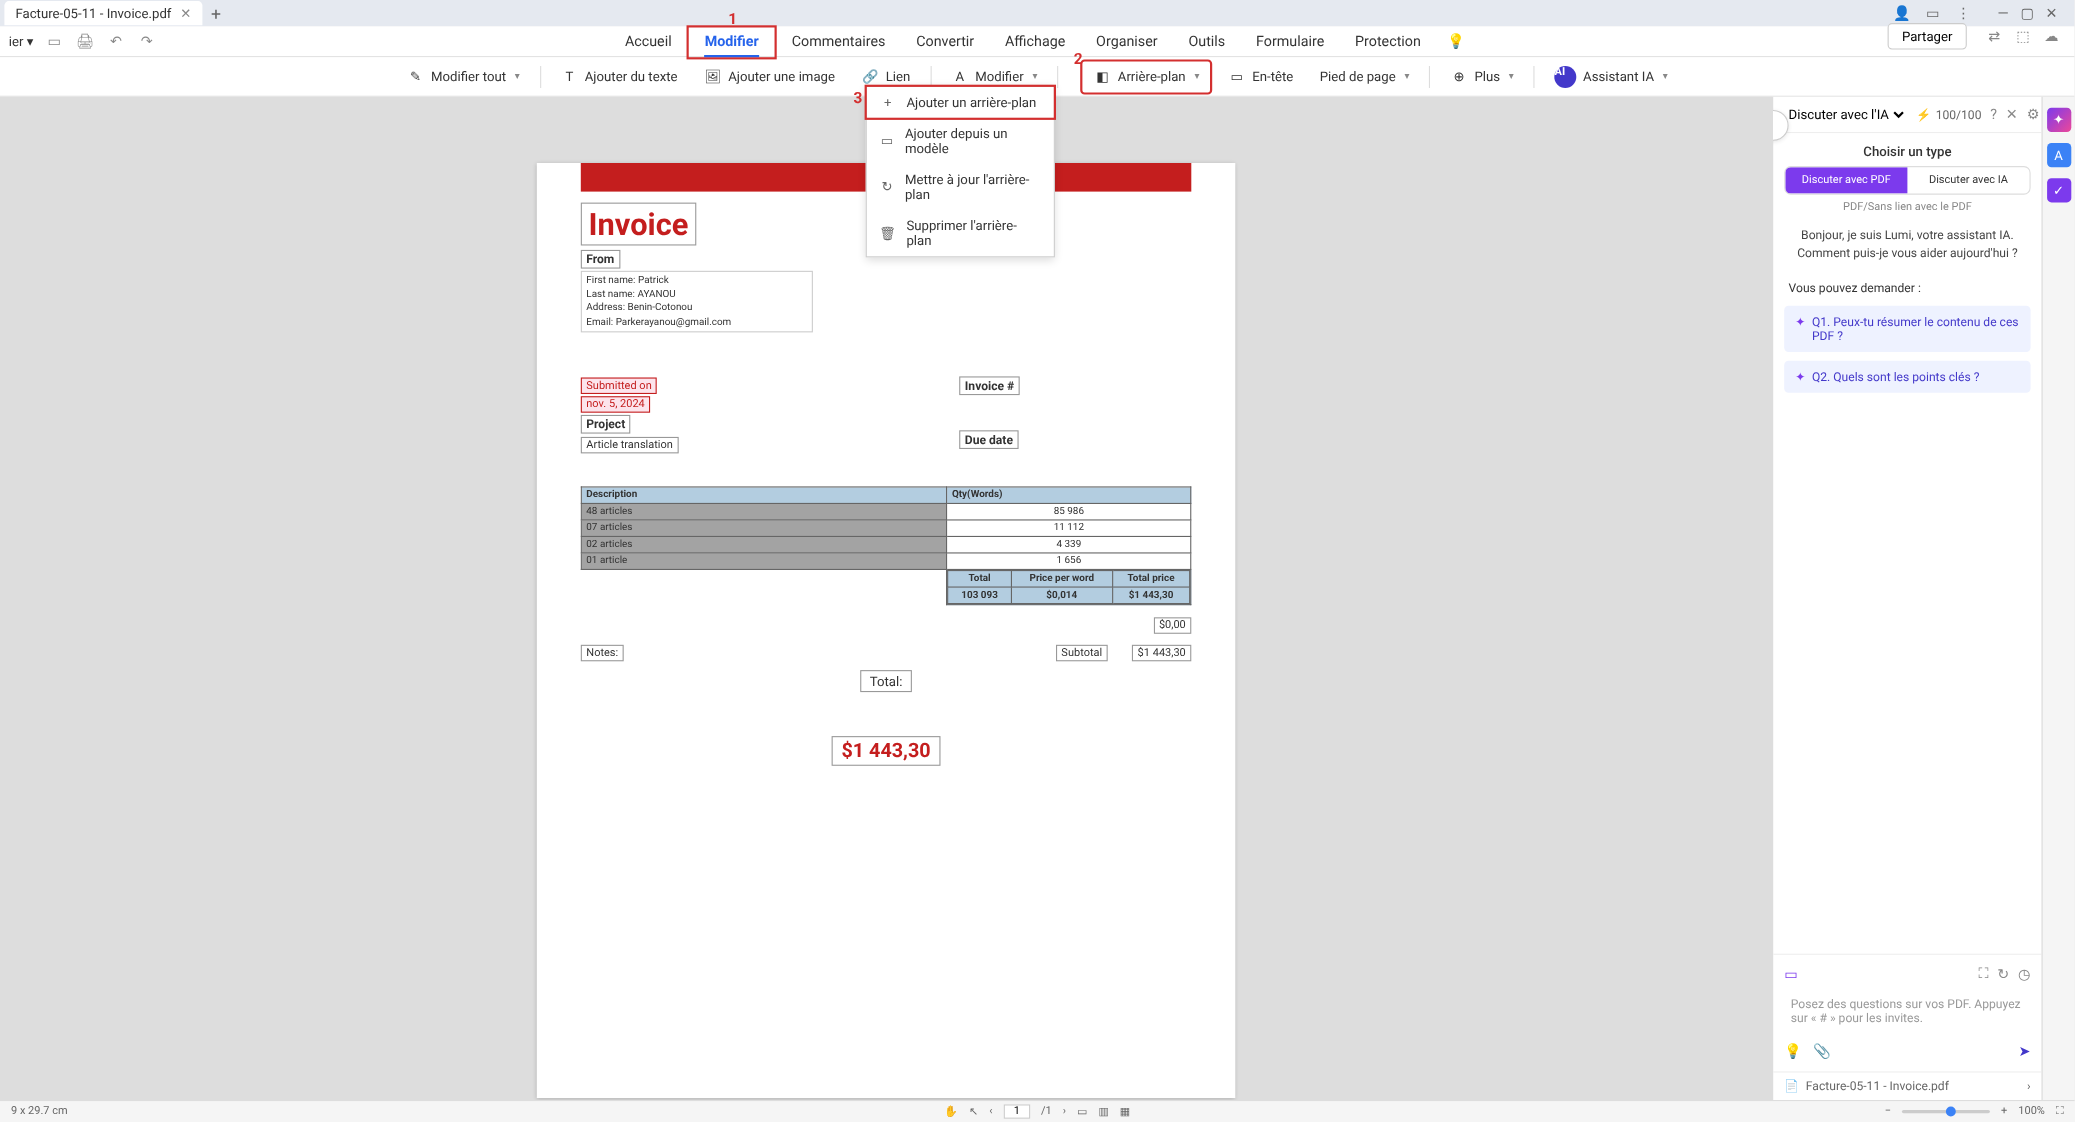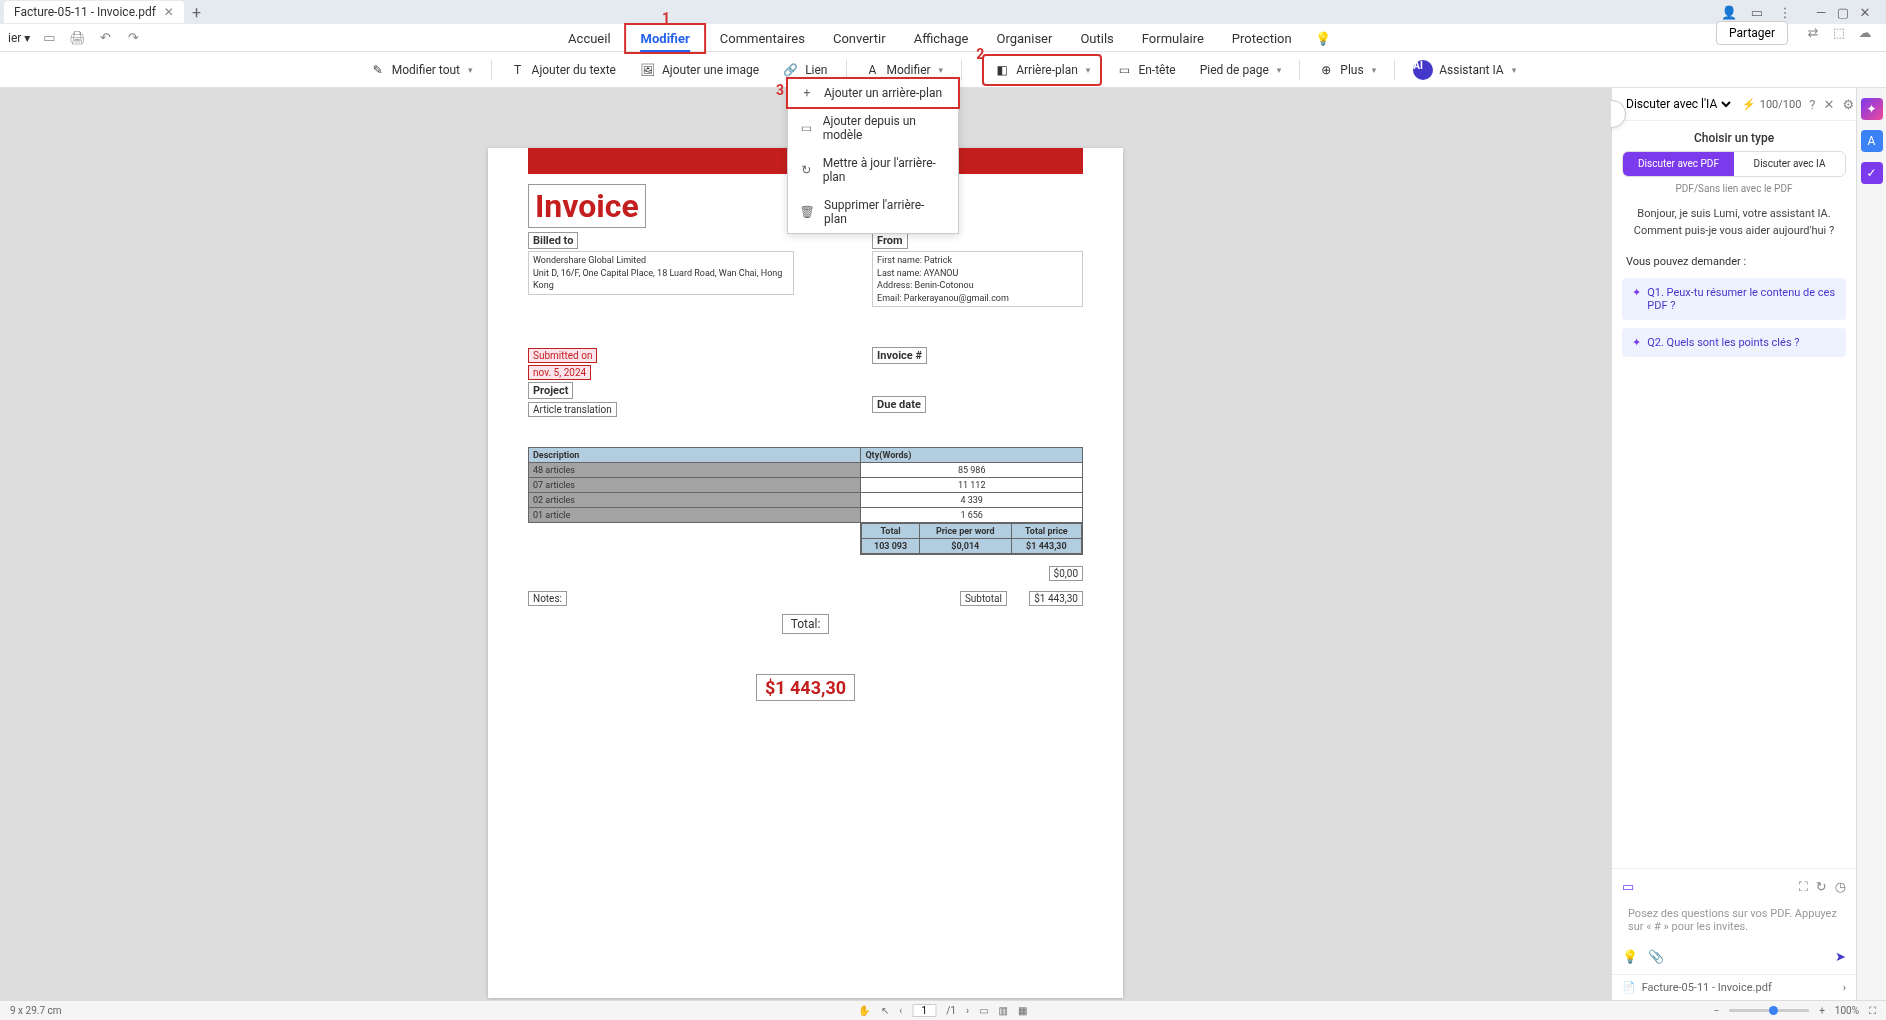--- a/index.html
+++ b/index.html
@@ -47,21 +47,21 @@
     .dropdown-item .di-icon { width: 14px; height: 14px; display: flex; align-items: center; justify-content: center; color: #666; }
     
     
     .main { display: flex; height: calc(100vh - 88px - 20px); }
     .doc-area { flex: 1; background: #ddd; overflow: auto; position: relative; padding: 20px 0; }
     .page { background: #fff; width: 635px; margin: 0 auto; min-height: 850px; box-shadow: 0 1px 4px rgba(0,0,0,0.2); position: relative; padding: 0; }
     .red-banner { background: #c41e1e; height: 26px; width: calc(100% - 80px); margin: 40px 40px 10px; }
     
     
     .invoice-content { padding: 0 40px; }
-    .invoice-title { color: #c41e1e; font-size: 32px; font-weight: bold; border: 1px solid #999; display: inline-block; padding: 2px 6px; margin-bottom: 4px; }
+    .invoice-title { color: #c41e1e; font-size: 28px; font-weight: bold; border: 1px solid #999; display: inline-block; padding: 2px 6px; margin-bottom: 4px; }
     .field-box { border: 1px solid #999; display: inline-block; padding: 1px 4px; font-size: 10px; }
     .bill-section { display: flex; justify-content: space-between; margin-bottom: 20px; }
     .bill-col { width: 48%; }
     .bill-label { font-weight: bold; font-size: 11px; border: 1px solid #999; padding: 1px 4px; display: inline-block; margin-bottom: 2px; }
     .bill-text { font-size: 9px; border: 1px solid #ccc; padding: 2px 4px; line-height: 1.4; }
     .pink-box { background: #fce4ec; border: 1px solid #c41e1e; padding: 1px 4px; font-size: 10px; display: inline-block; color: #c41e1e; }
     
     
     .inv-table { width: 100%; border-collapse: collapse; font-size: 9px; margin-top: 10px; }
     .inv-table th { background: #b3cde0; border: 1px solid #666; padding: 2px 4px; text-align: left; font-weight: bold; }
@@ -237,25 +237,20 @@
 </div>
 
 <div class="main">
   <div class="doc-area">
     <div class="page">
       <div class="red-banner"></div>
       <div class="invoice-content">
         <div class="invoice-title">Invoice</div>
         
         <div class="bill-section">
-          <div class="bill-col">
-            <div class="bill-label">Billed to</div>
-            <div class="bill-text" style="white-space:pre-line;">Wondershare Global Limited
-Unit D, 16/F, One Capital Place, 18 Luard Road, Wan Chai, Hong Kong</div>
-          </div>
           <div class="bill-col" style="width:38%;">
             <div class="bill-label">From</div>
             <div class="bill-text" style="white-space:pre-line;">First name: Patrick
 Last name: AYANOU
 Address: Benin-Cotonou
 Email: Parkerayanou@gmail.com</div>
           </div>
         </div>
         
         <div style="margin-top:40px; display:flex; justify-content:space-between;">

